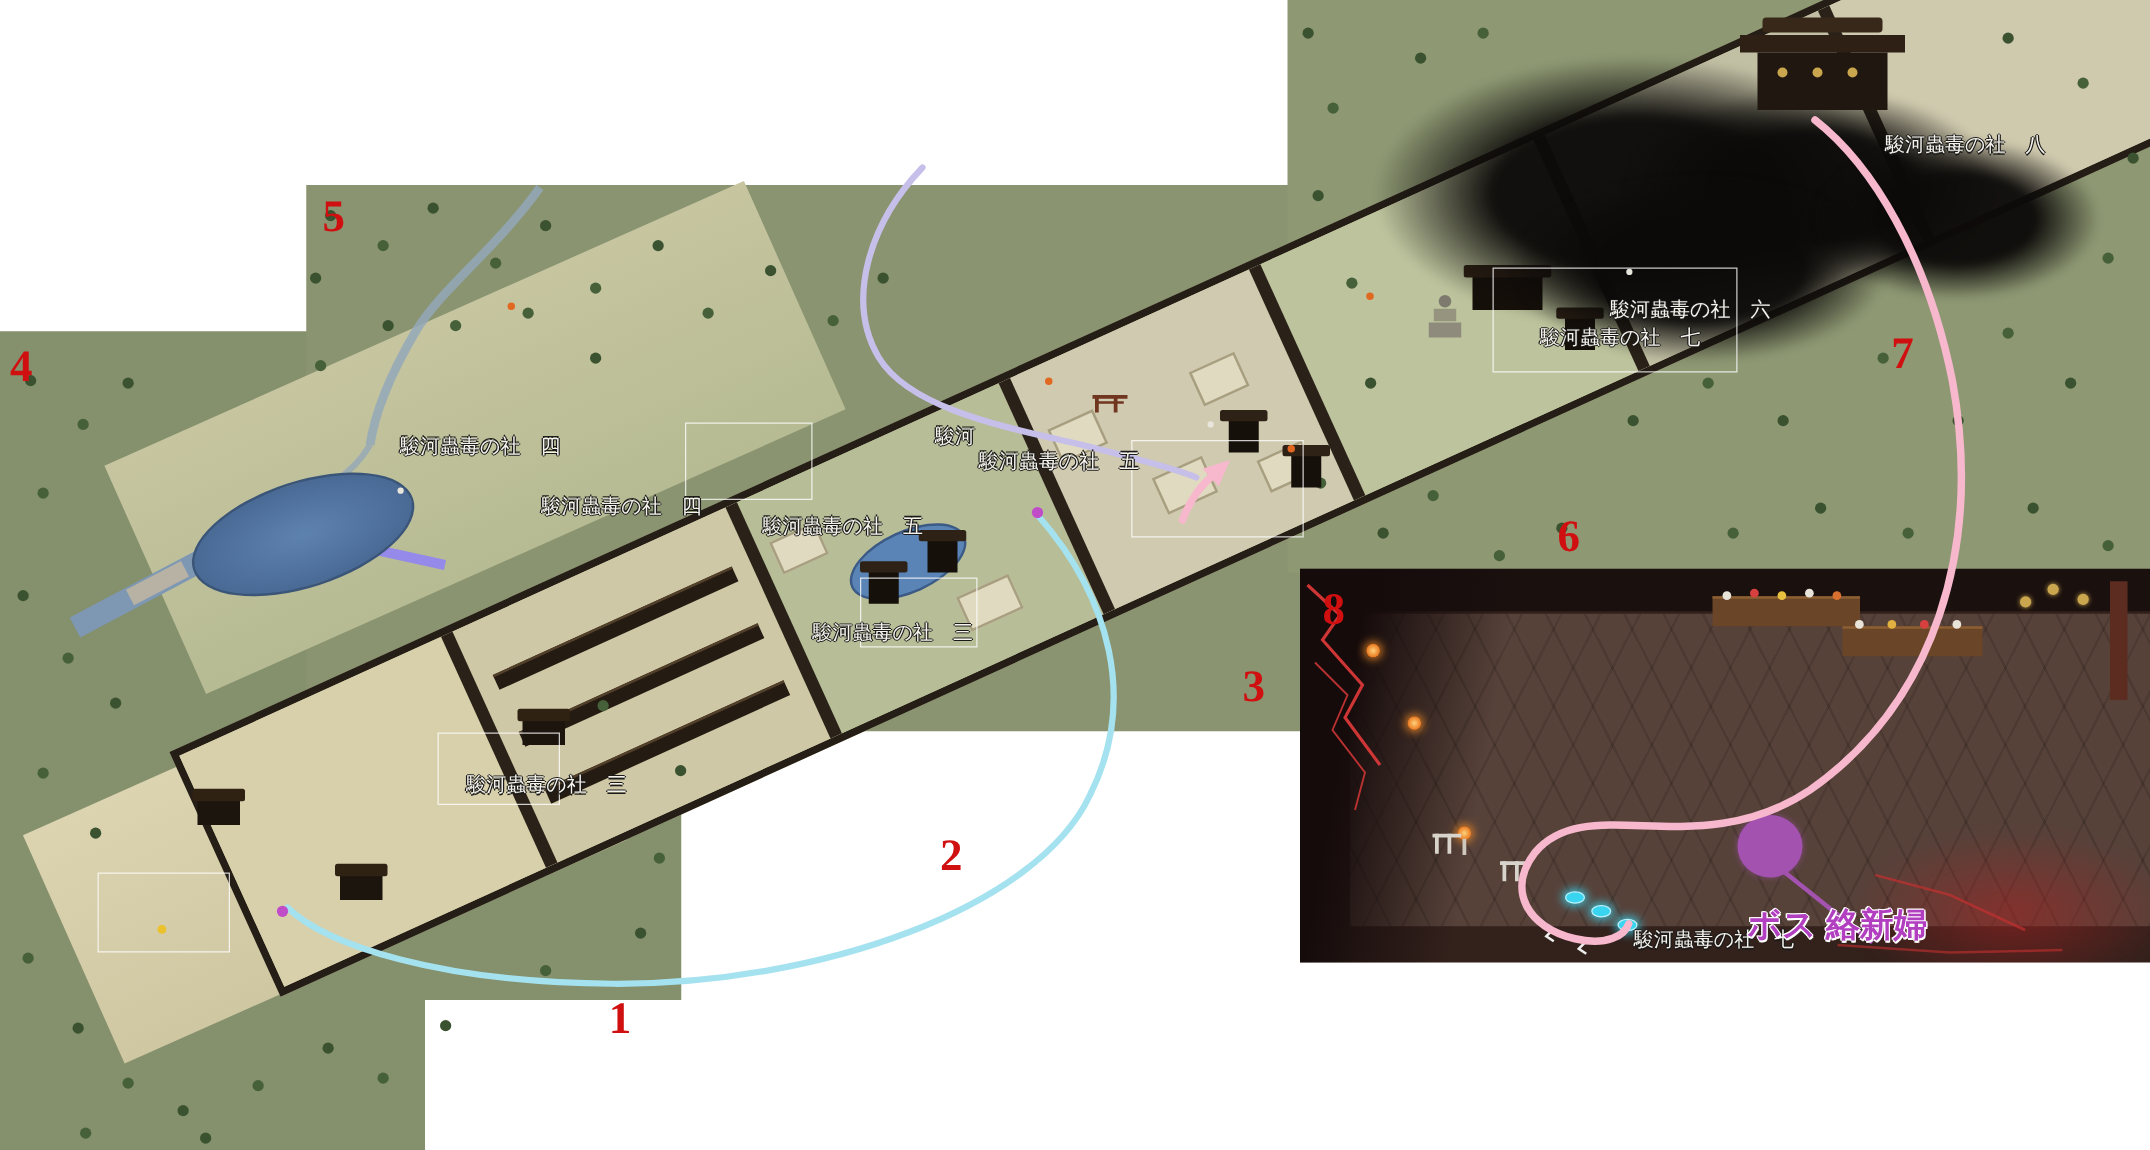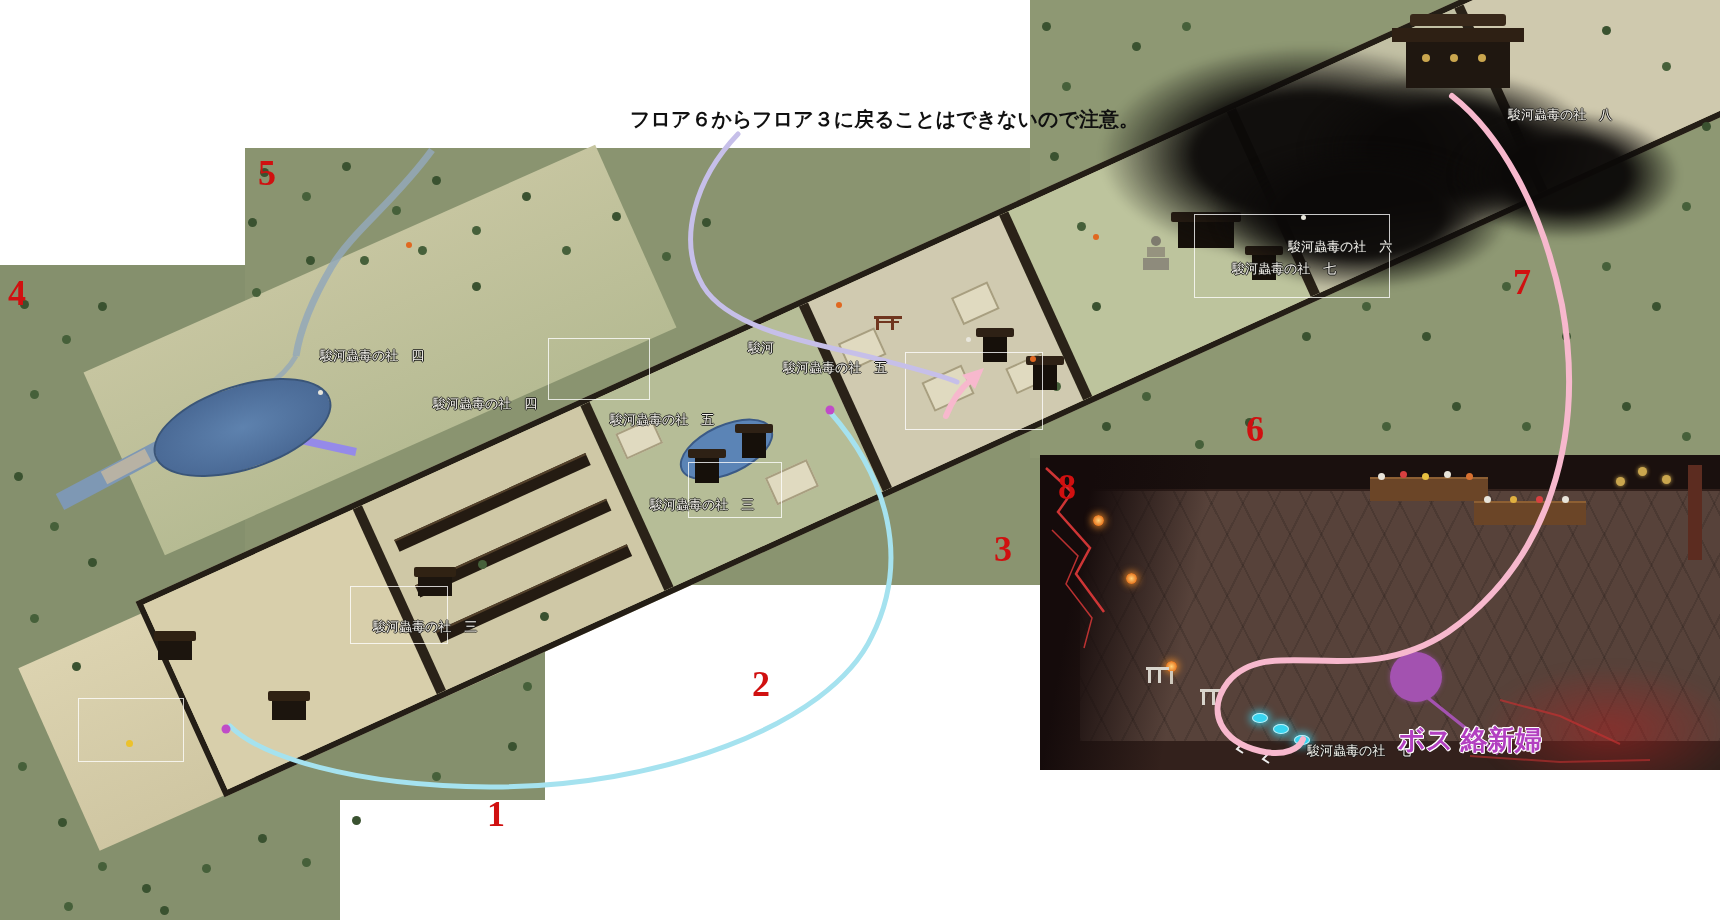--- a/index.html
+++ b/index.html
@@ -76,21 +76,21 @@
   #inset .mtorii{width:13px;height:16px;border-left:3px solid #d8d4cc;border-right:3px solid #d8d4cc;background:transparent;}
   #inset .mtorii::before{content:"";position:absolute;top:0;left:-5px;width:23px;height:3px;background:#d8d4cc;}
   #inset .glowdot{width:16px;height:10px;border-radius:50%;background:#38d4f0;
     box-shadow:0 0 8px 2px rgba(56,212,240,.85);border:1px solid #bdf2fb;}
   #inset .bosspoint{width:52px;height:50px;border-radius:50%;background:#a352b0;
     box-shadow:0 0 5px rgba(163,82,176,.6);}
 
   svg.routes{left:0;top:0;z-index:30;pointer-events:none;}
 
   
-  .mlabel{color:#f5f3ec;font-size:13px;line-height:1.15;white-space:pre;z-index:40;
+  .mlabel{color:#f5f3ec;font-size:16px;line-height:1.15;white-space:pre;z-index:40;
     text-shadow:-1px 0 #1a1a1a,1px 0 #1a1a1a,0 -1px #1a1a1a,0 1px #1a1a1a;}
   .fnum{color:#d01010;font:700 36px "Liberation Serif",serif;z-index:45;line-height:1;}
   .annot{left:630px;top:106px;font-weight:700;font-size:20px;color:#101010;z-index:50;white-space:pre;}
   .boss{left:1398px;top:722px;font-weight:700;font-size:27px;color:#b23fc0;z-index:50;white-space:pre;
     text-shadow:1px 0 #fff,-1px 0 #fff,0 1px #fff,0 -1px #fff,1px 1px #fff,-1px -1px #fff;}
 </style>
 </head>
 <body>
 
 <div id="stage">
@@ -269,16 +269,15 @@
 
   <div class="fnum" style="left:487px;top:796px;">1</div>
   <div class="fnum" style="left:752px;top:666px;">2</div>
   <div class="fnum" style="left:994px;top:531px;">3</div>
   <div class="fnum" style="left:8px;top:275px;">4</div>
   <div class="fnum" style="left:258px;top:155px;">5</div>
   <div class="fnum" style="left:1246px;top:411px;">6</div>
   <div class="fnum" style="left:1513px;top:264px;">7</div>
   <div class="fnum" style="left:1058px;top:469px;">8</div>
 
-  <div class="annot">フロア６からフロア３に戻ることはできないので注意。</div>
   <div class="boss">ボス 絡新婦</div>
 
 </div>
 
 </body></html>

